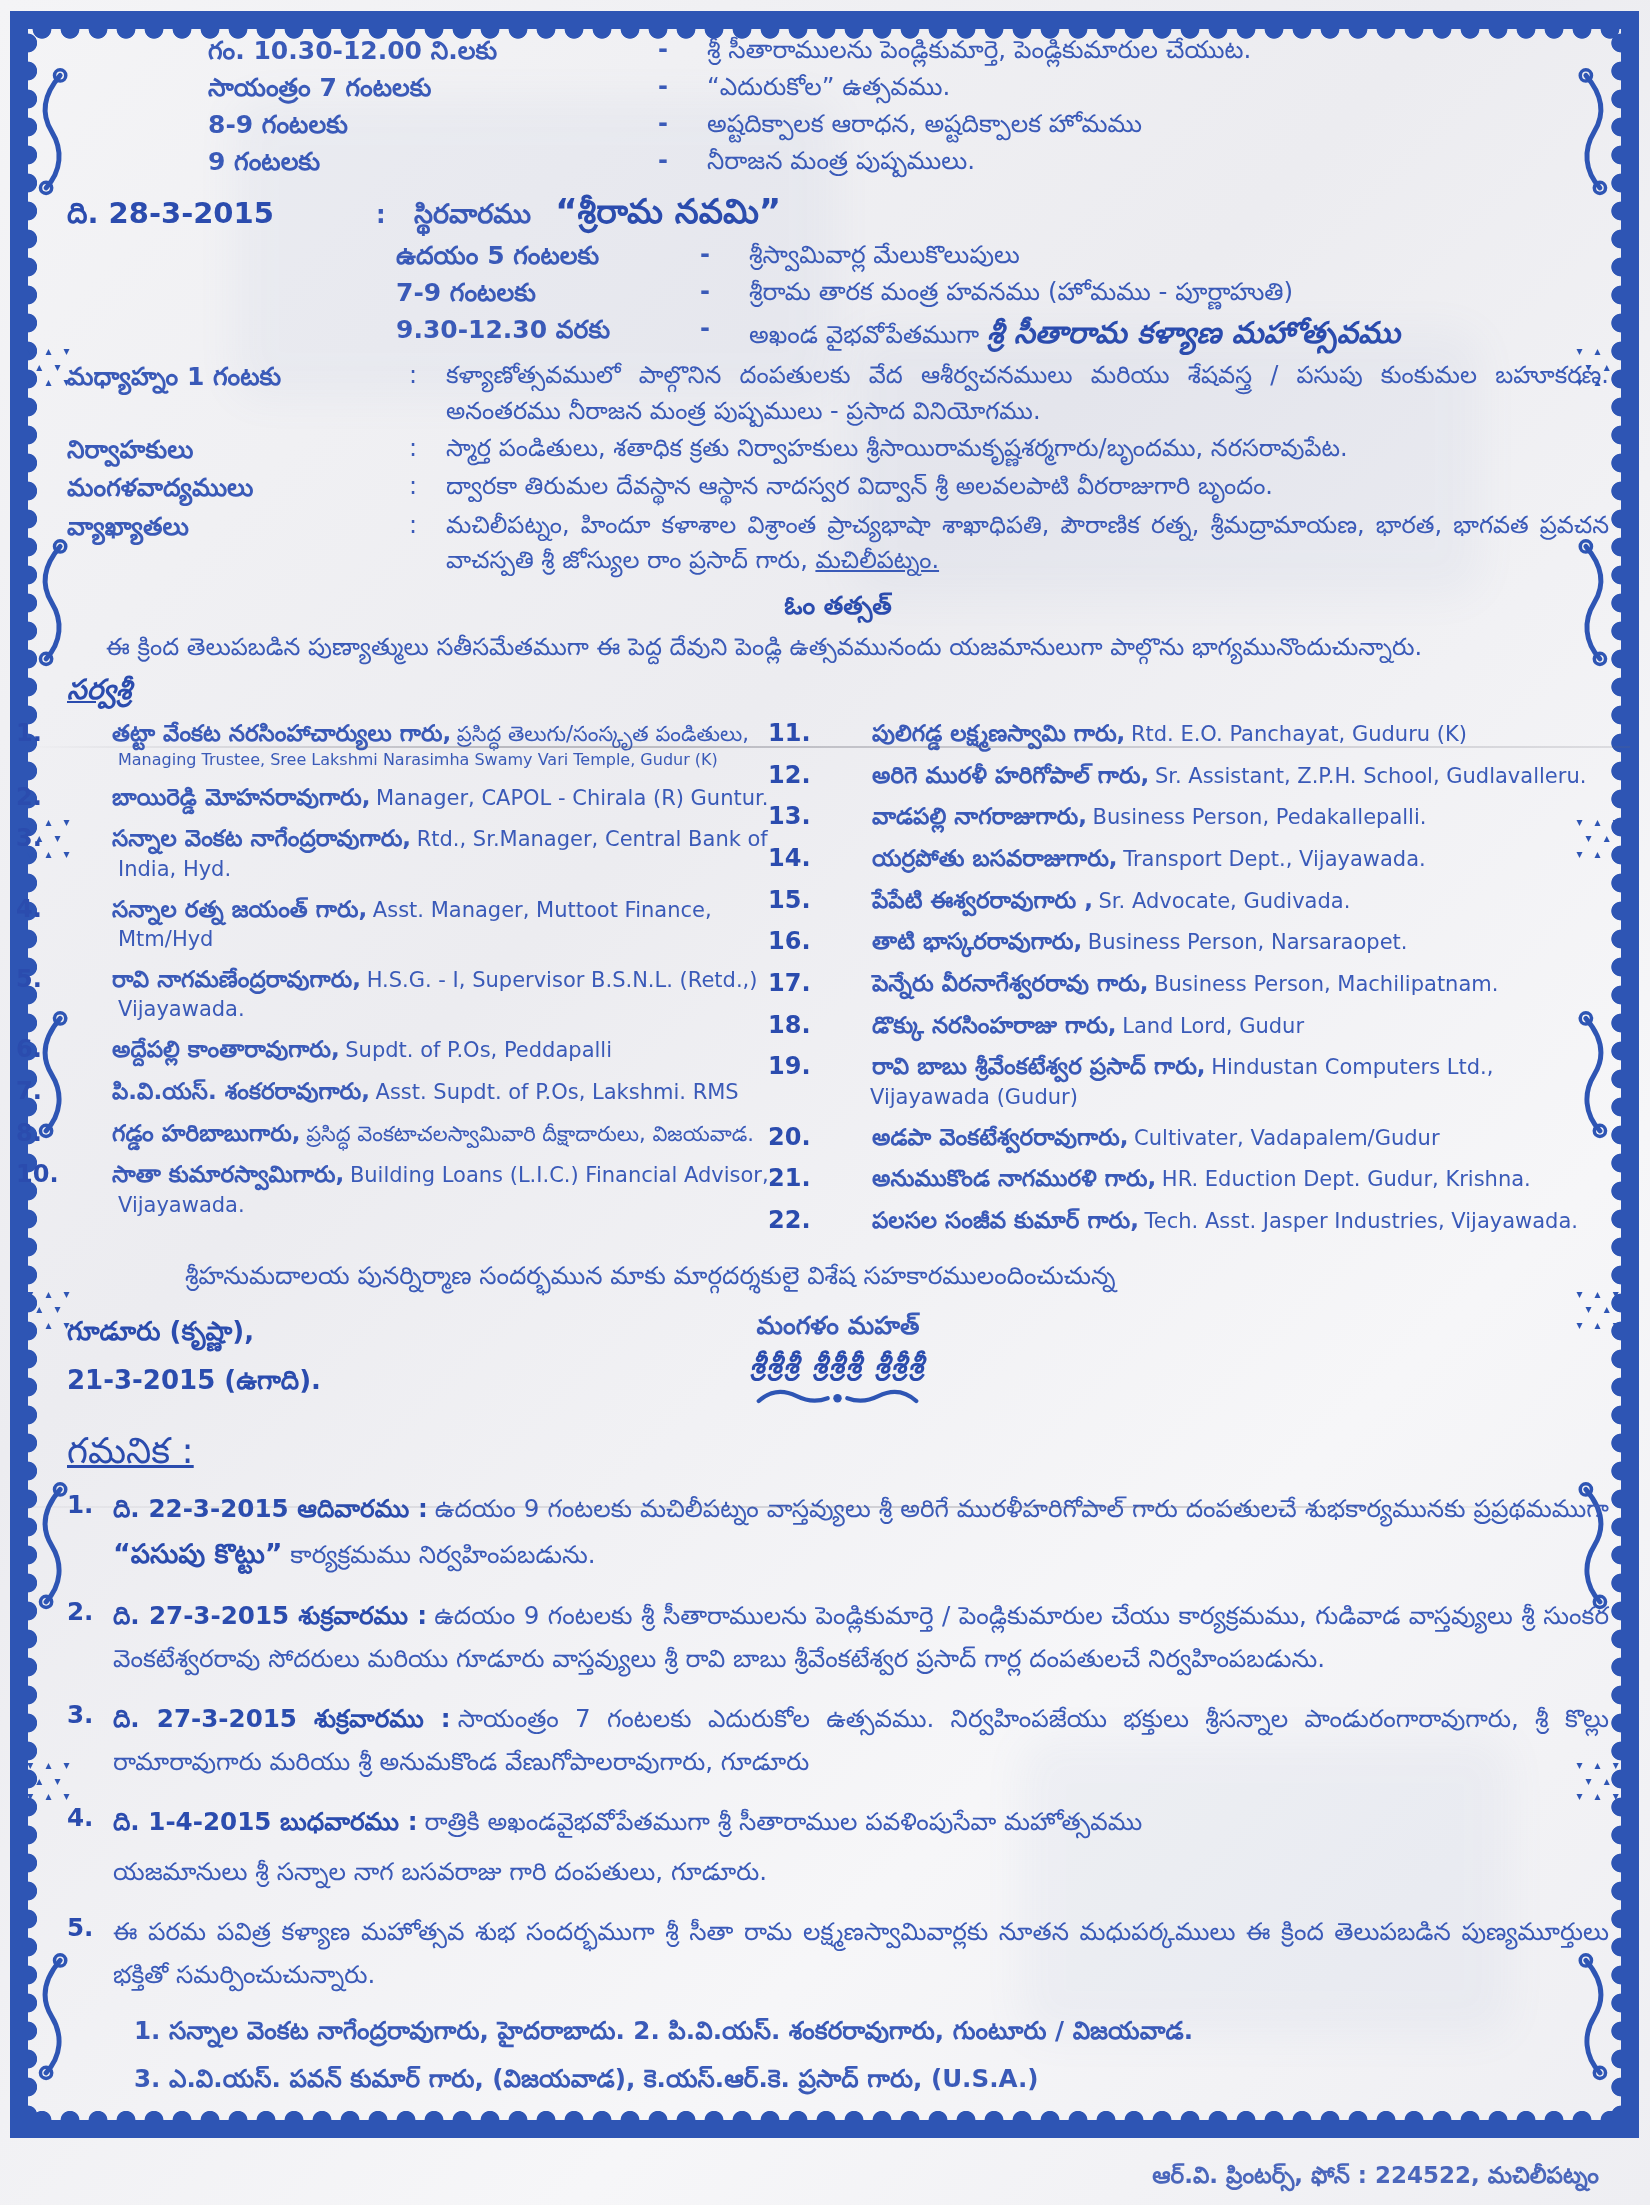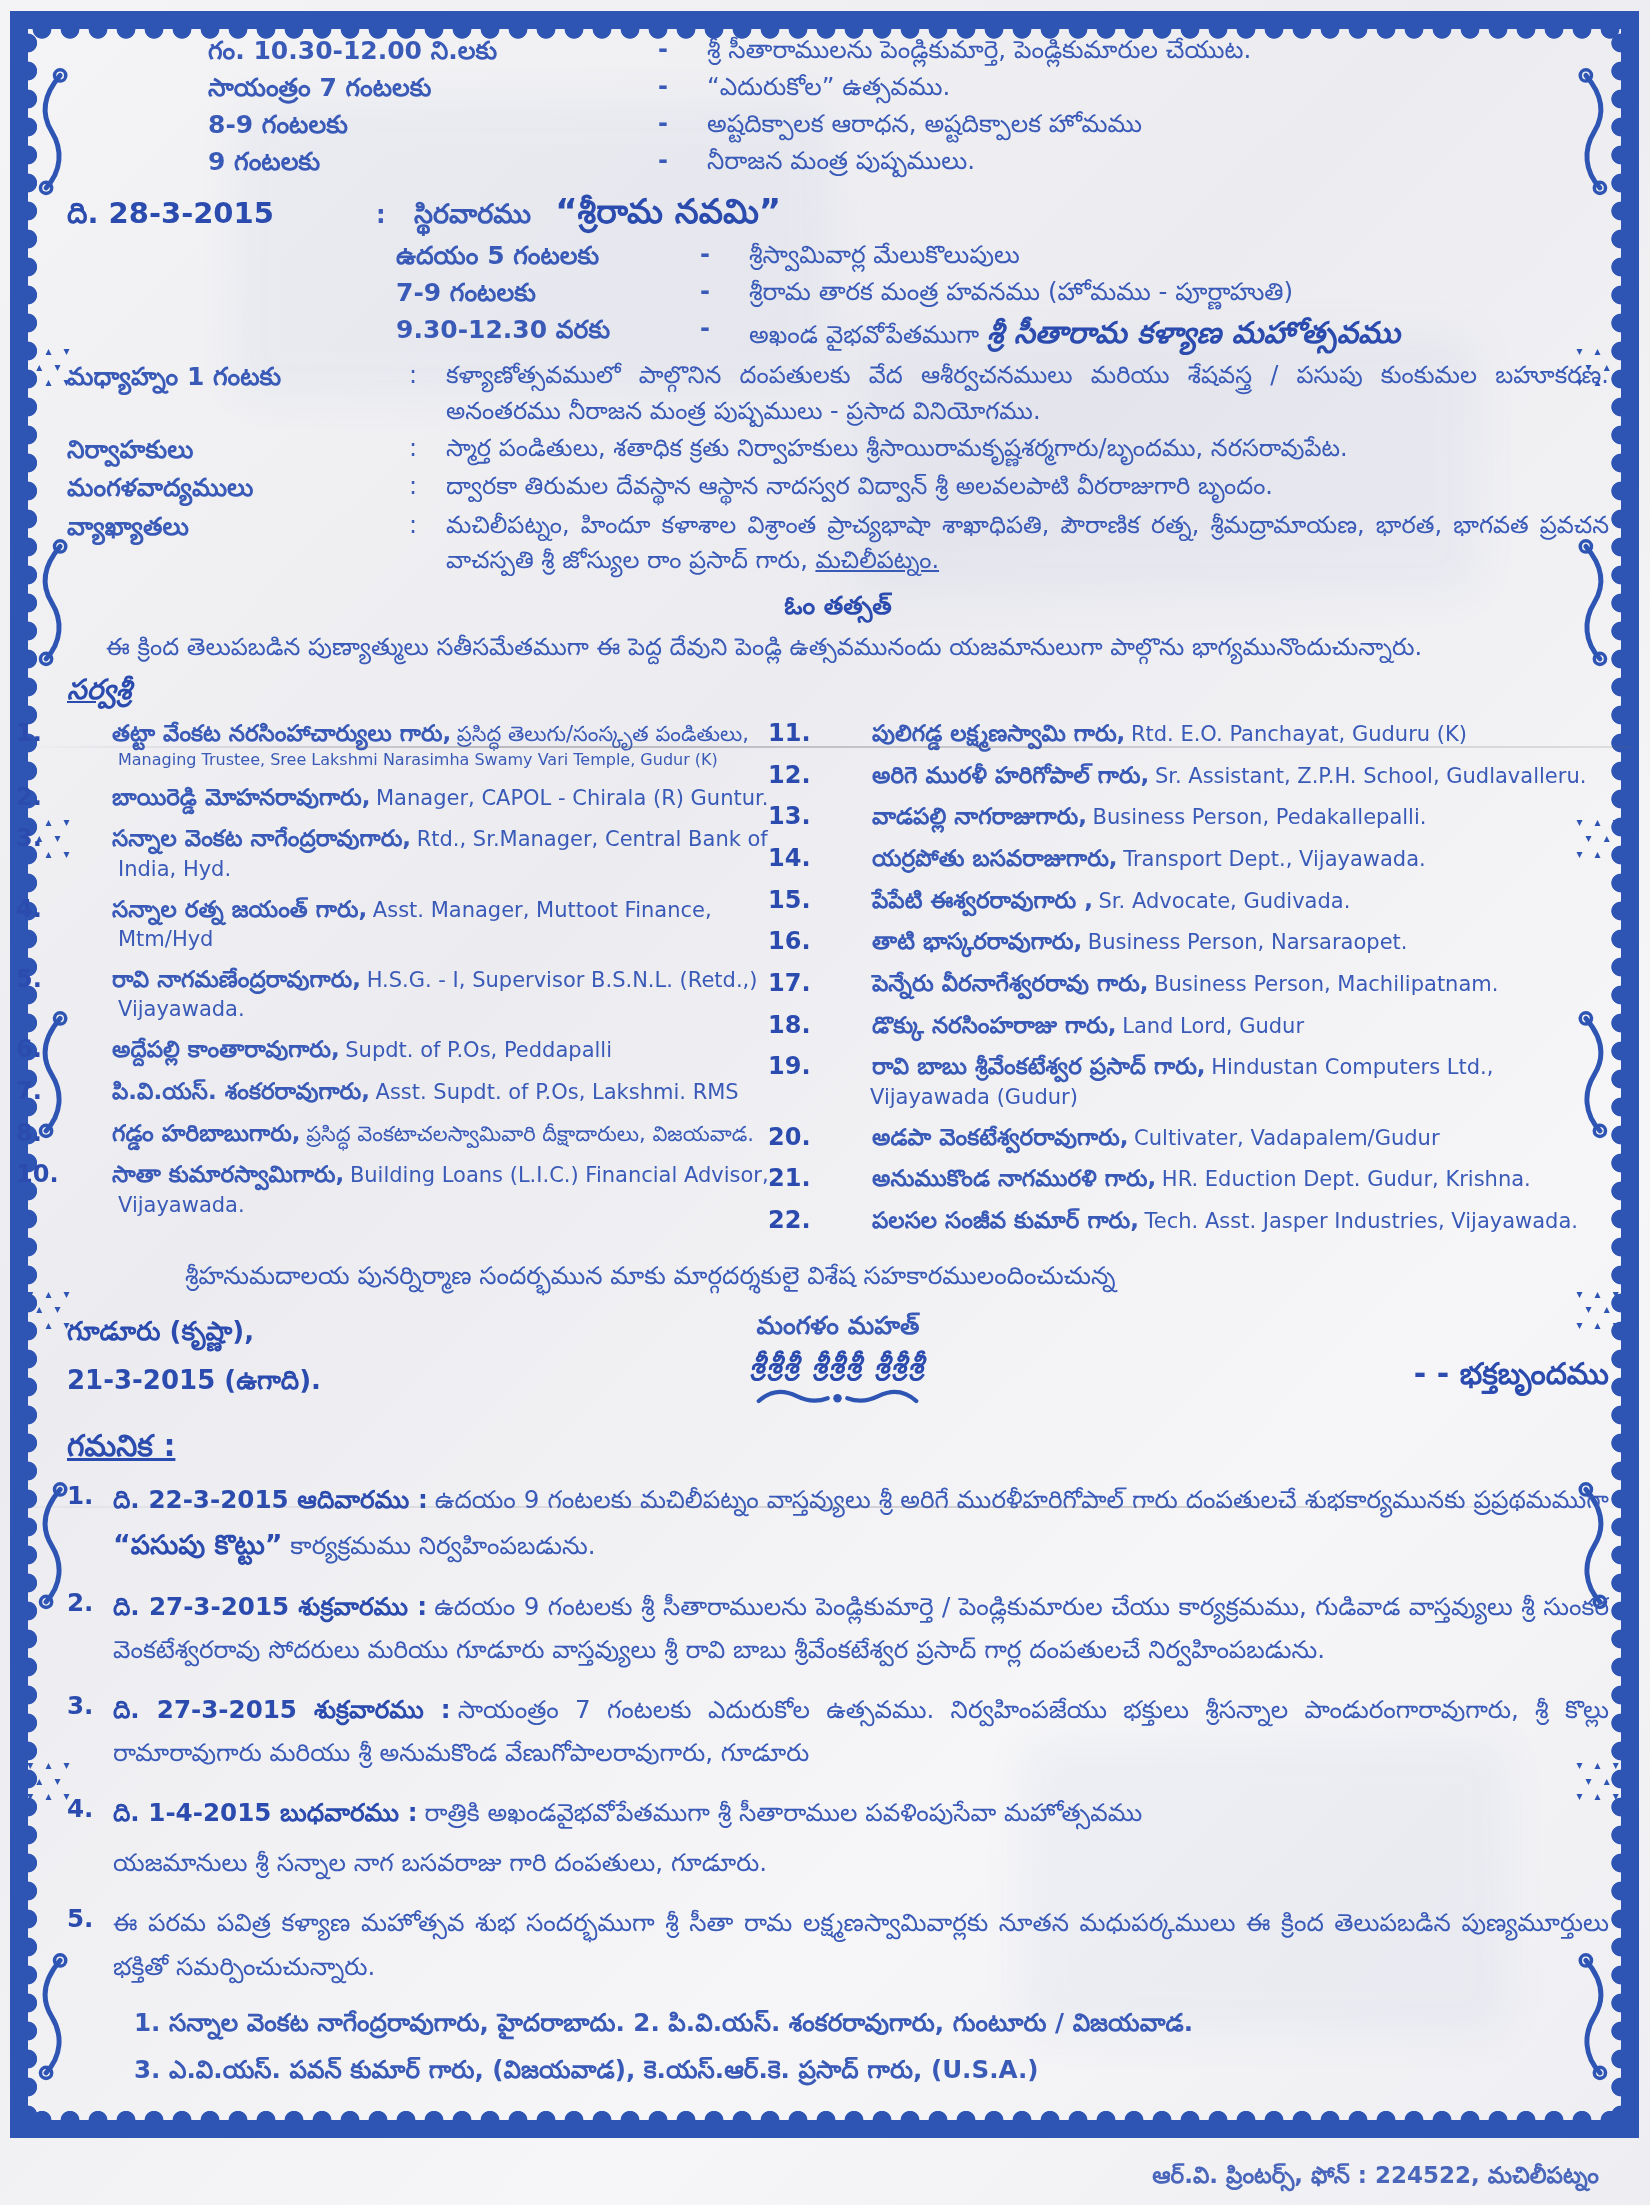--- a/index.html
+++ b/index.html
@@ -56,21 +56,21 @@
   .guest-l1{margin:11.2px 0 2.8px;text-indent:118px;font-size:24.6px;}
   .guest-l2{font-size:24px;}
   .g-pre{font-weight:800;font-size:30px;color:#2b4cae;}
   .g-mid{font-size:21px;margin:0 7px;}
   .signoff{display:flex;margin:12.6px 0 4.2px;}
   .so-left{width:33%;font-weight:700;font-size:26px;line-height:1.9;color:#2b4cae;}
   .so-center{width:34%;text-align:center;font-weight:700;}
   .so-c1{font-size:25px;}
   .so-c2{font-size:27px;letter-spacing:2.1px;font-style:italic;color:#2b4cae;}
   .so-right{flex:1;text-align:right;font-weight:800;font-size:30px;padding-top:45px;color:#2b4cae;}
-  .note-h{font-weight:700;font-size:30px;text-decoration:underline;margin:2.8px 0 9.8px;color:#2b4cae;}
+  .note-h{font-weight:400;font-size:36px;text-decoration:underline;margin:2.8px 0 9.8px;color:#2b4cae;}
   .note{display:flex;margin-bottom:17px;font-size:24.6px;}
   .nnum{flex:0 0 46px;font-weight:800;color:#2b4cae;}
   .ntext{flex:1;text-align:justify;line-height:1.75;}
   .ndate{font-weight:800;color:#2b4cae;margin-right:7px;}
   .nbold{font-weight:800;font-size:27px;color:#2b4cae;}
   .ntext2{display:block;margin-top:7px;}
   .mlist{margin:0 0 5.6px 67px;font-size:24.6px;font-weight:600;}
   .mlist .mline{margin-bottom:11.2px;}
   .printer{position:absolute;right:51px;bottom:11.2px;font-size:23px;font-weight:700;color:#4a66bb;}
   .flourish{margin-top:2.8px;}
@@ -265,21 +265,20 @@
       </div>
       <div class="so-center">
         <div class="so-c1">మంగళం మహత్</div>
         <div class="so-c2">శ్రీశ్రీశ్రీ శ్రీశ్రీశ్రీ శ్రీశ్రీశ్రీ</div>
         <svg class="flourish" width="169" height="22.5" viewBox="0 0 240 32">
             <path d="M8 20 q24 -22 54 -7 q22 11 44 3" fill="none" stroke="#2e55b4" stroke-width="6" stroke-linecap="round"></path>
             <circle cx="120" cy="16" r="6" fill="#2e55b4"></circle>
             <path d="M232 20 q-24 -22 -54 -7 q-22 11 -44 3" fill="none" stroke="#2e55b4" stroke-width="6" stroke-linecap="round"></path>
           </svg>
       </div>
-      <div class="so-right">- - భక్తబృందము</div>
     </div>
 
     <div class="note-h">గమనిక :</div>
 
     <div class="note">
       <span class="nnum">1.</span>
       <span class="ntext"><span class="ndate">ది. 22-3-2015 ఆదివారము :</span><span>ఉదయం 9 గంటలకు మచిలీపట్నం వాస్తవ్యులు శ్రీ అరిగే మురళీహరిగోపాల్ గారు దంపతులచే శుభకార్యమునకు ప్రప్రథమముగా</span> <span class="nbold">“పసుపు కొట్టు”</span> <span>కార్యక్రమము నిర్వహింపబడును.</span></span>
     </div>
     <div class="note">
       <span class="nnum">2.</span>

